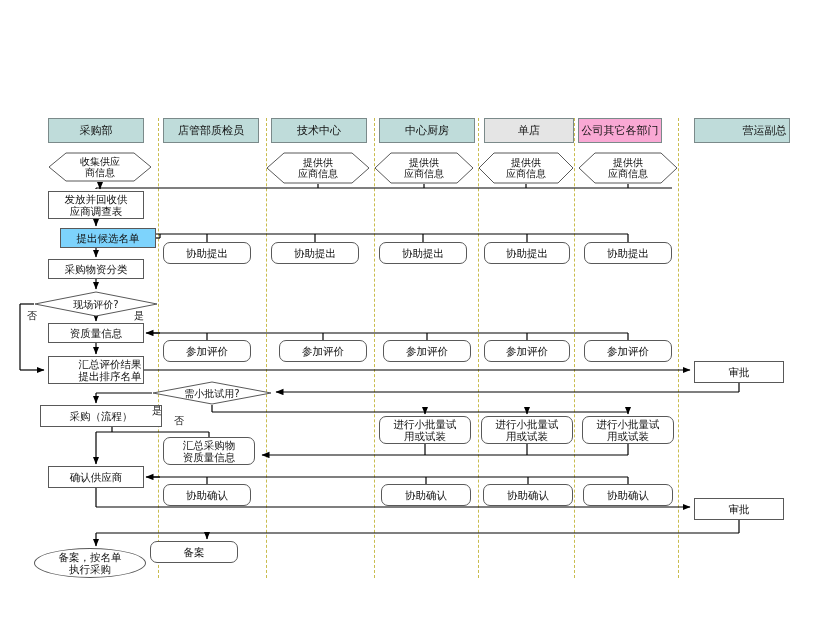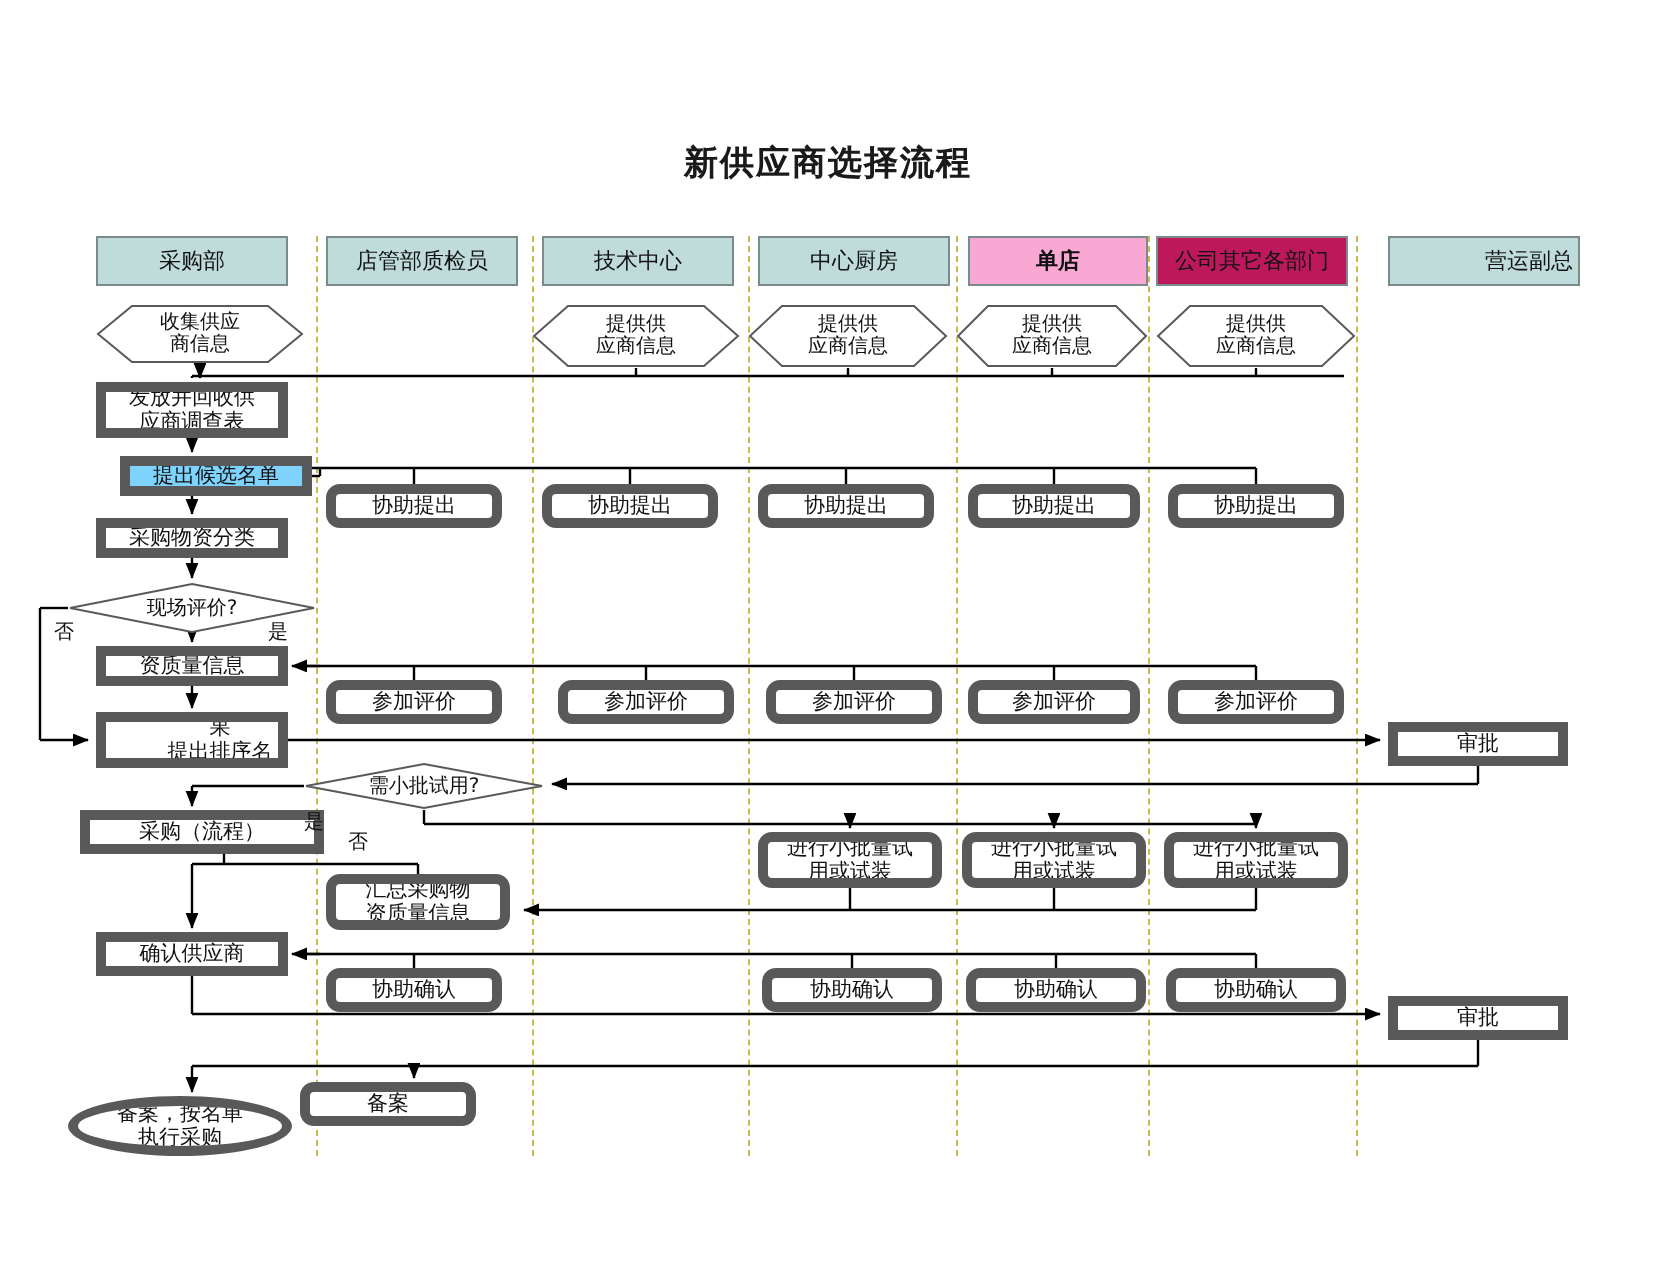--- a/index.html
+++ b/index.html
@@ -46,21 +46,21 @@
     justify-content:center;
     white-space:nowrap;
     overflow:hidden;
   }
 
   
   .node{
     position:absolute;
     box-sizing:border-box;
     background:#ffffff;
-    border:5px solid #6d28d9;
+    border:1px solid #6d28d9;
     color:#111;
     font-size:10.5px;
     line-height:12px;
     display:flex;
     align-items:center;
     justify-content:center;
     text-align:center;
     white-space:pre-line;
     overflow:hidden;
   }
@@ -101,38 +101,37 @@
   }
 
   
   #wires{position:absolute;left:0;top:0;width:828px;height:636px;pointer-events:none;}
 </style>
 </head>
 <body>
 
 <div id="canvas">
 
-  <div class="title">新供应商选择流程</div>
 
   <div id="lane-seps">
       <div class="lane-sep" style="left: 158px; border-left-color: rgb(201, 188, 78);"></div>
       <div class="lane-sep" style="left: 266px; border-left-color: rgb(201, 188, 78);"></div>
       <div class="lane-sep" style="left: 374px; border-left-color: rgb(201, 188, 78);"></div>
       <div class="lane-sep" style="left: 478px; border-left-color: rgb(201, 188, 78);"></div>
       <div class="lane-sep" style="left: 574px; border-left-color: rgb(201, 188, 78);"></div>
       <div class="lane-sep" style="left: 678px; border-left-color: rgb(201, 188, 78);"></div>
     </div>
 
   <div id="lane-heads">
       <div class="lane-head" style="left: 48px; top: 118px; width: 96px; background: rgb(191, 220, 218); border-color: rgb(123, 138, 138);">采购部</div>
       <div class="lane-head" style="left: 163px; top: 118px; width: 96px; background: rgb(191, 220, 218); border-color: rgb(123, 138, 138);">店管部质检员</div>
       <div class="lane-head" style="left: 271px; top: 118px; width: 96px; background: rgb(191, 220, 218); border-color: rgb(123, 138, 138);">技术中心</div>
       <div class="lane-head" style="left: 379px; top: 118px; width: 96px; background: rgb(191, 220, 218); border-color: rgb(123, 138, 138);">中心厨房</div>
-      <div class="lane-head" style="left: 484px; top: 118px; width: 90px; background: #f9a8d4; border-color: rgb(123, 138, 138); font-weight: bold;">单店</div>
-      <div class="lane-head" style="left: 578px; top: 118px; width: 96px; background: #be185d; border-color: rgb(123, 138, 138);">公司其它各部门</div>
+      <div class="lane-head" style="left: 484px; top: 118px; width: 90px; background: #e5e5e5; border-color: rgb(123, 138, 138);">单店</div>
+      <div class="lane-head" style="left: 578px; top: 118px; width: 84px; background: #f9a8d4; border-color: rgb(123, 138, 138);">公司其它各部门</div>
       <div class="lane-head" style="left: 694px; top: 118px; width: 96px; background: rgb(191, 220, 218); border-color: rgb(123, 138, 138); padding-left: 45px;">营运副总</div>
     </div>
 
   <svg id="wires" viewBox="0 0 828 636">
     <defs>
       <marker id="ah" markerWidth="9" markerHeight="9" refX="7.5" refY="3.2" orient="auto" markerUnits="userSpaceOnUse">
         <path d="M0,0 L8,3.2 L0,6.4 z" fill="#000"></path>
       </marker>
     </defs>
     <g stroke="#000" stroke-width="1.2" fill="none">

